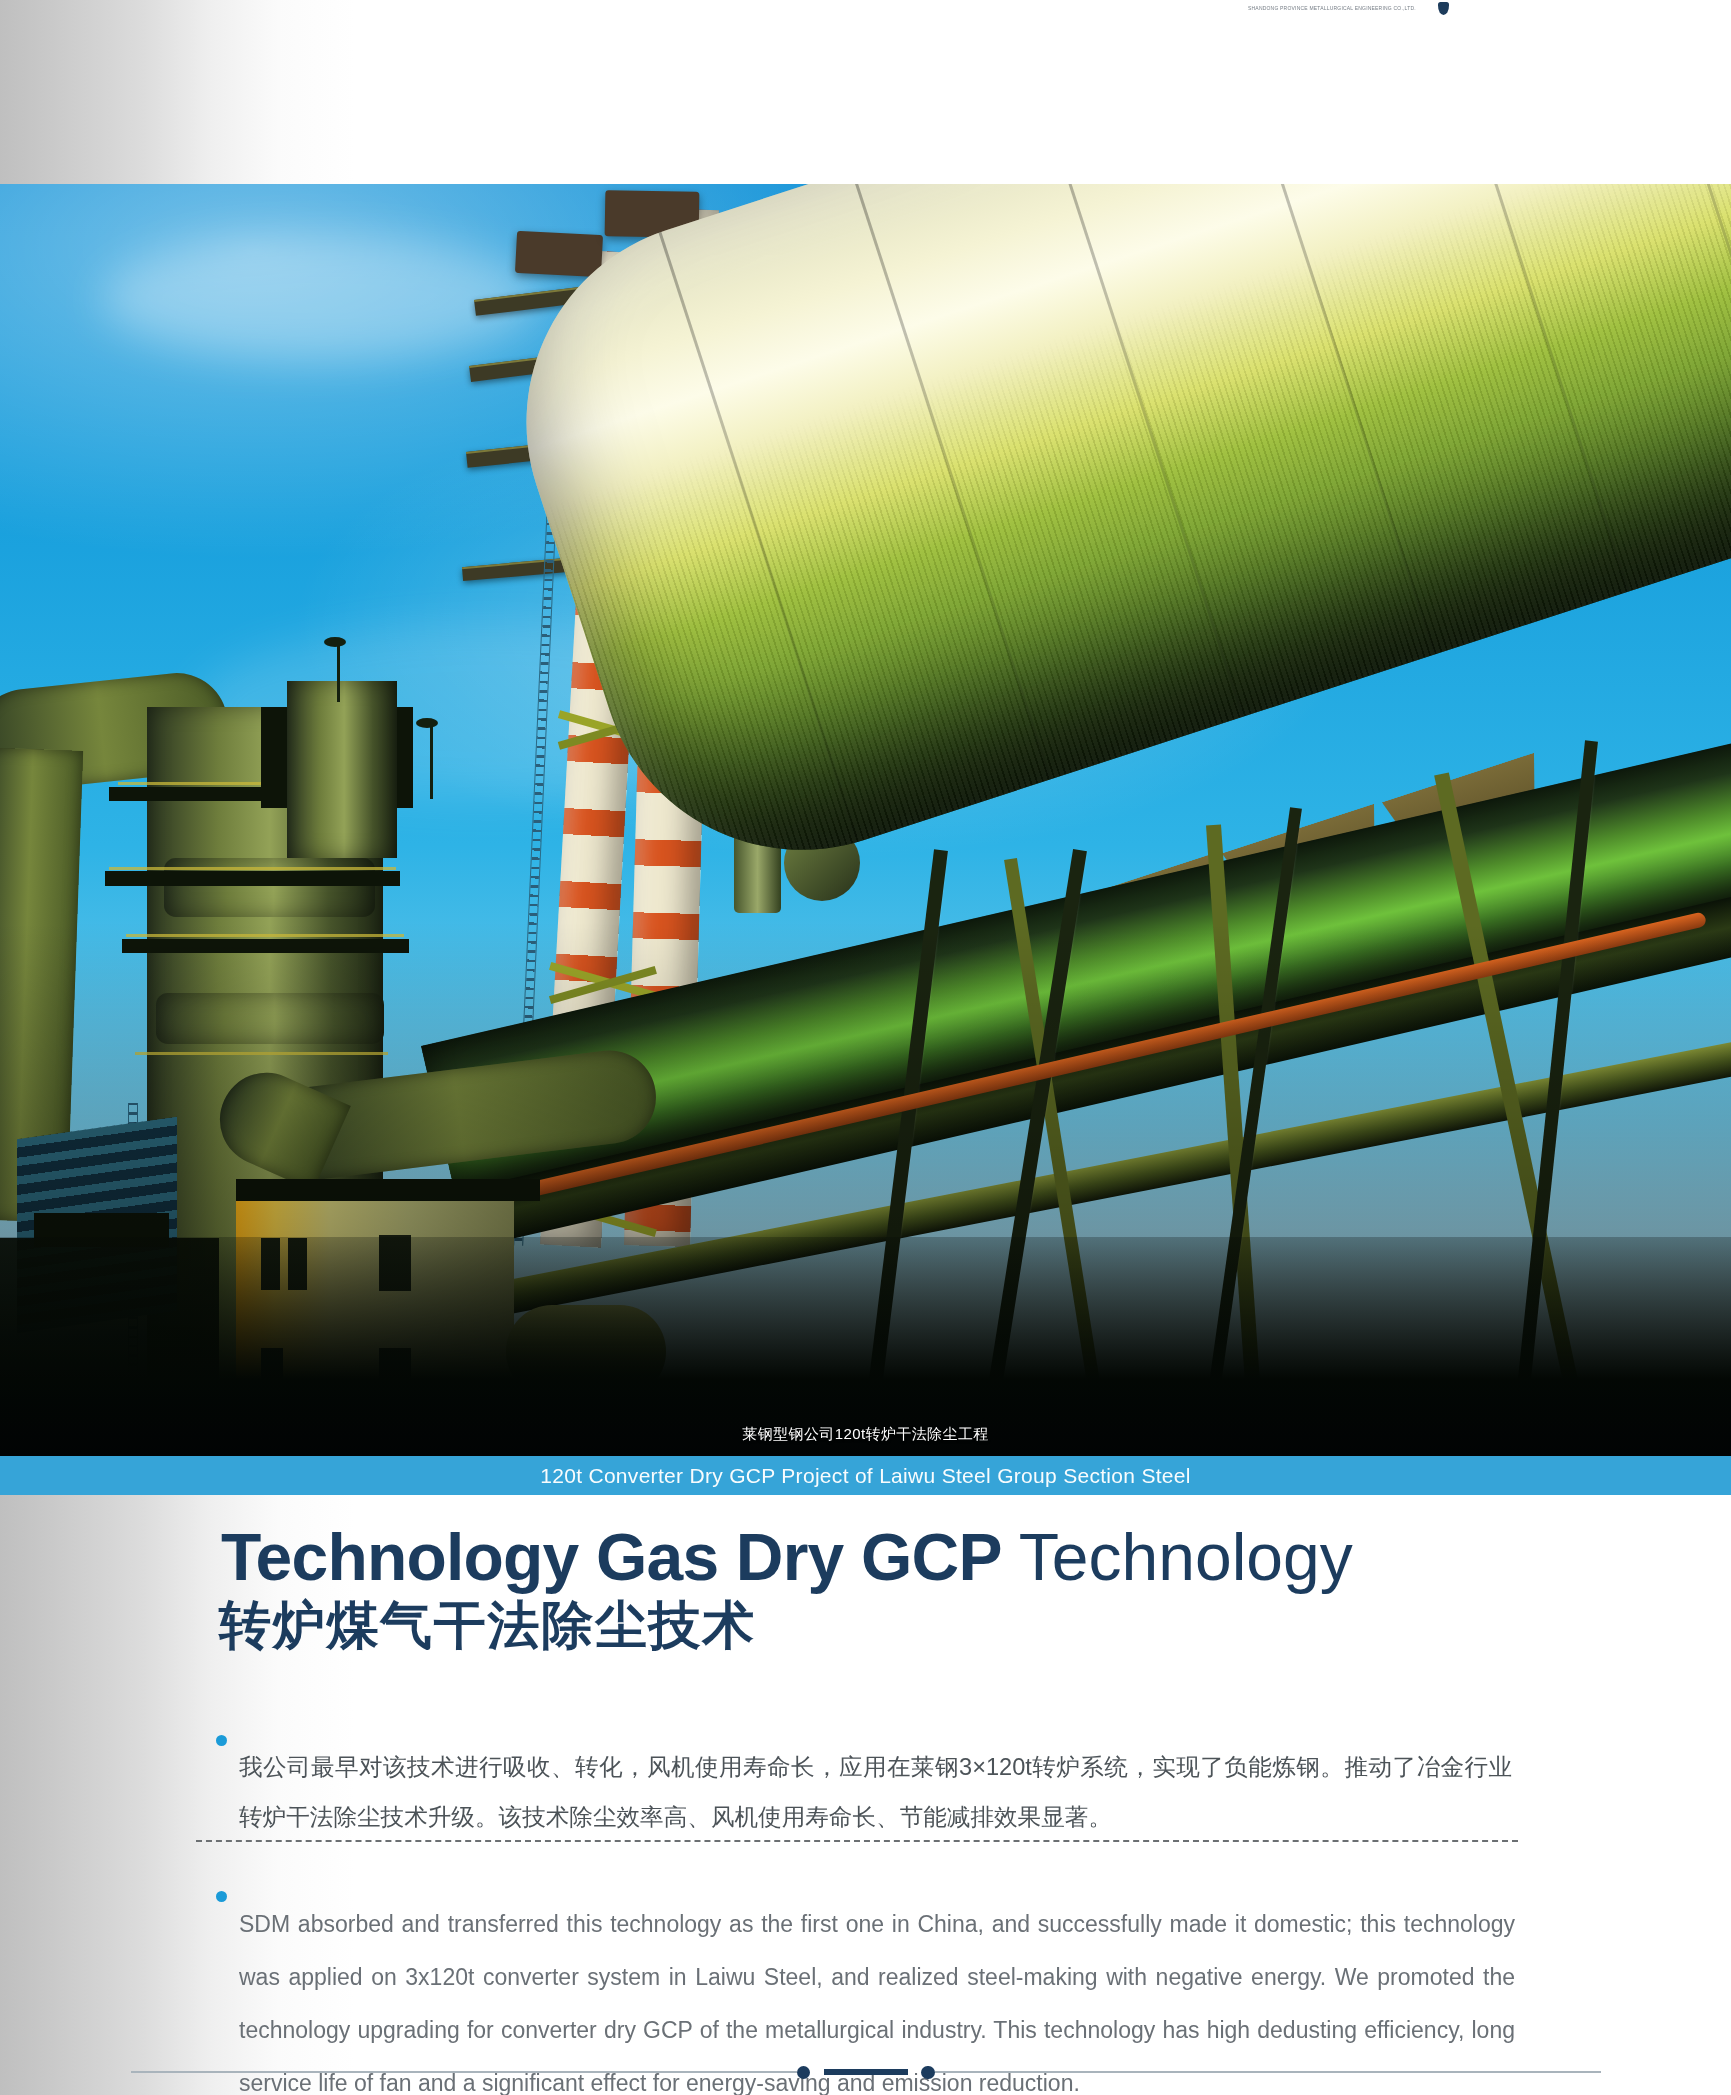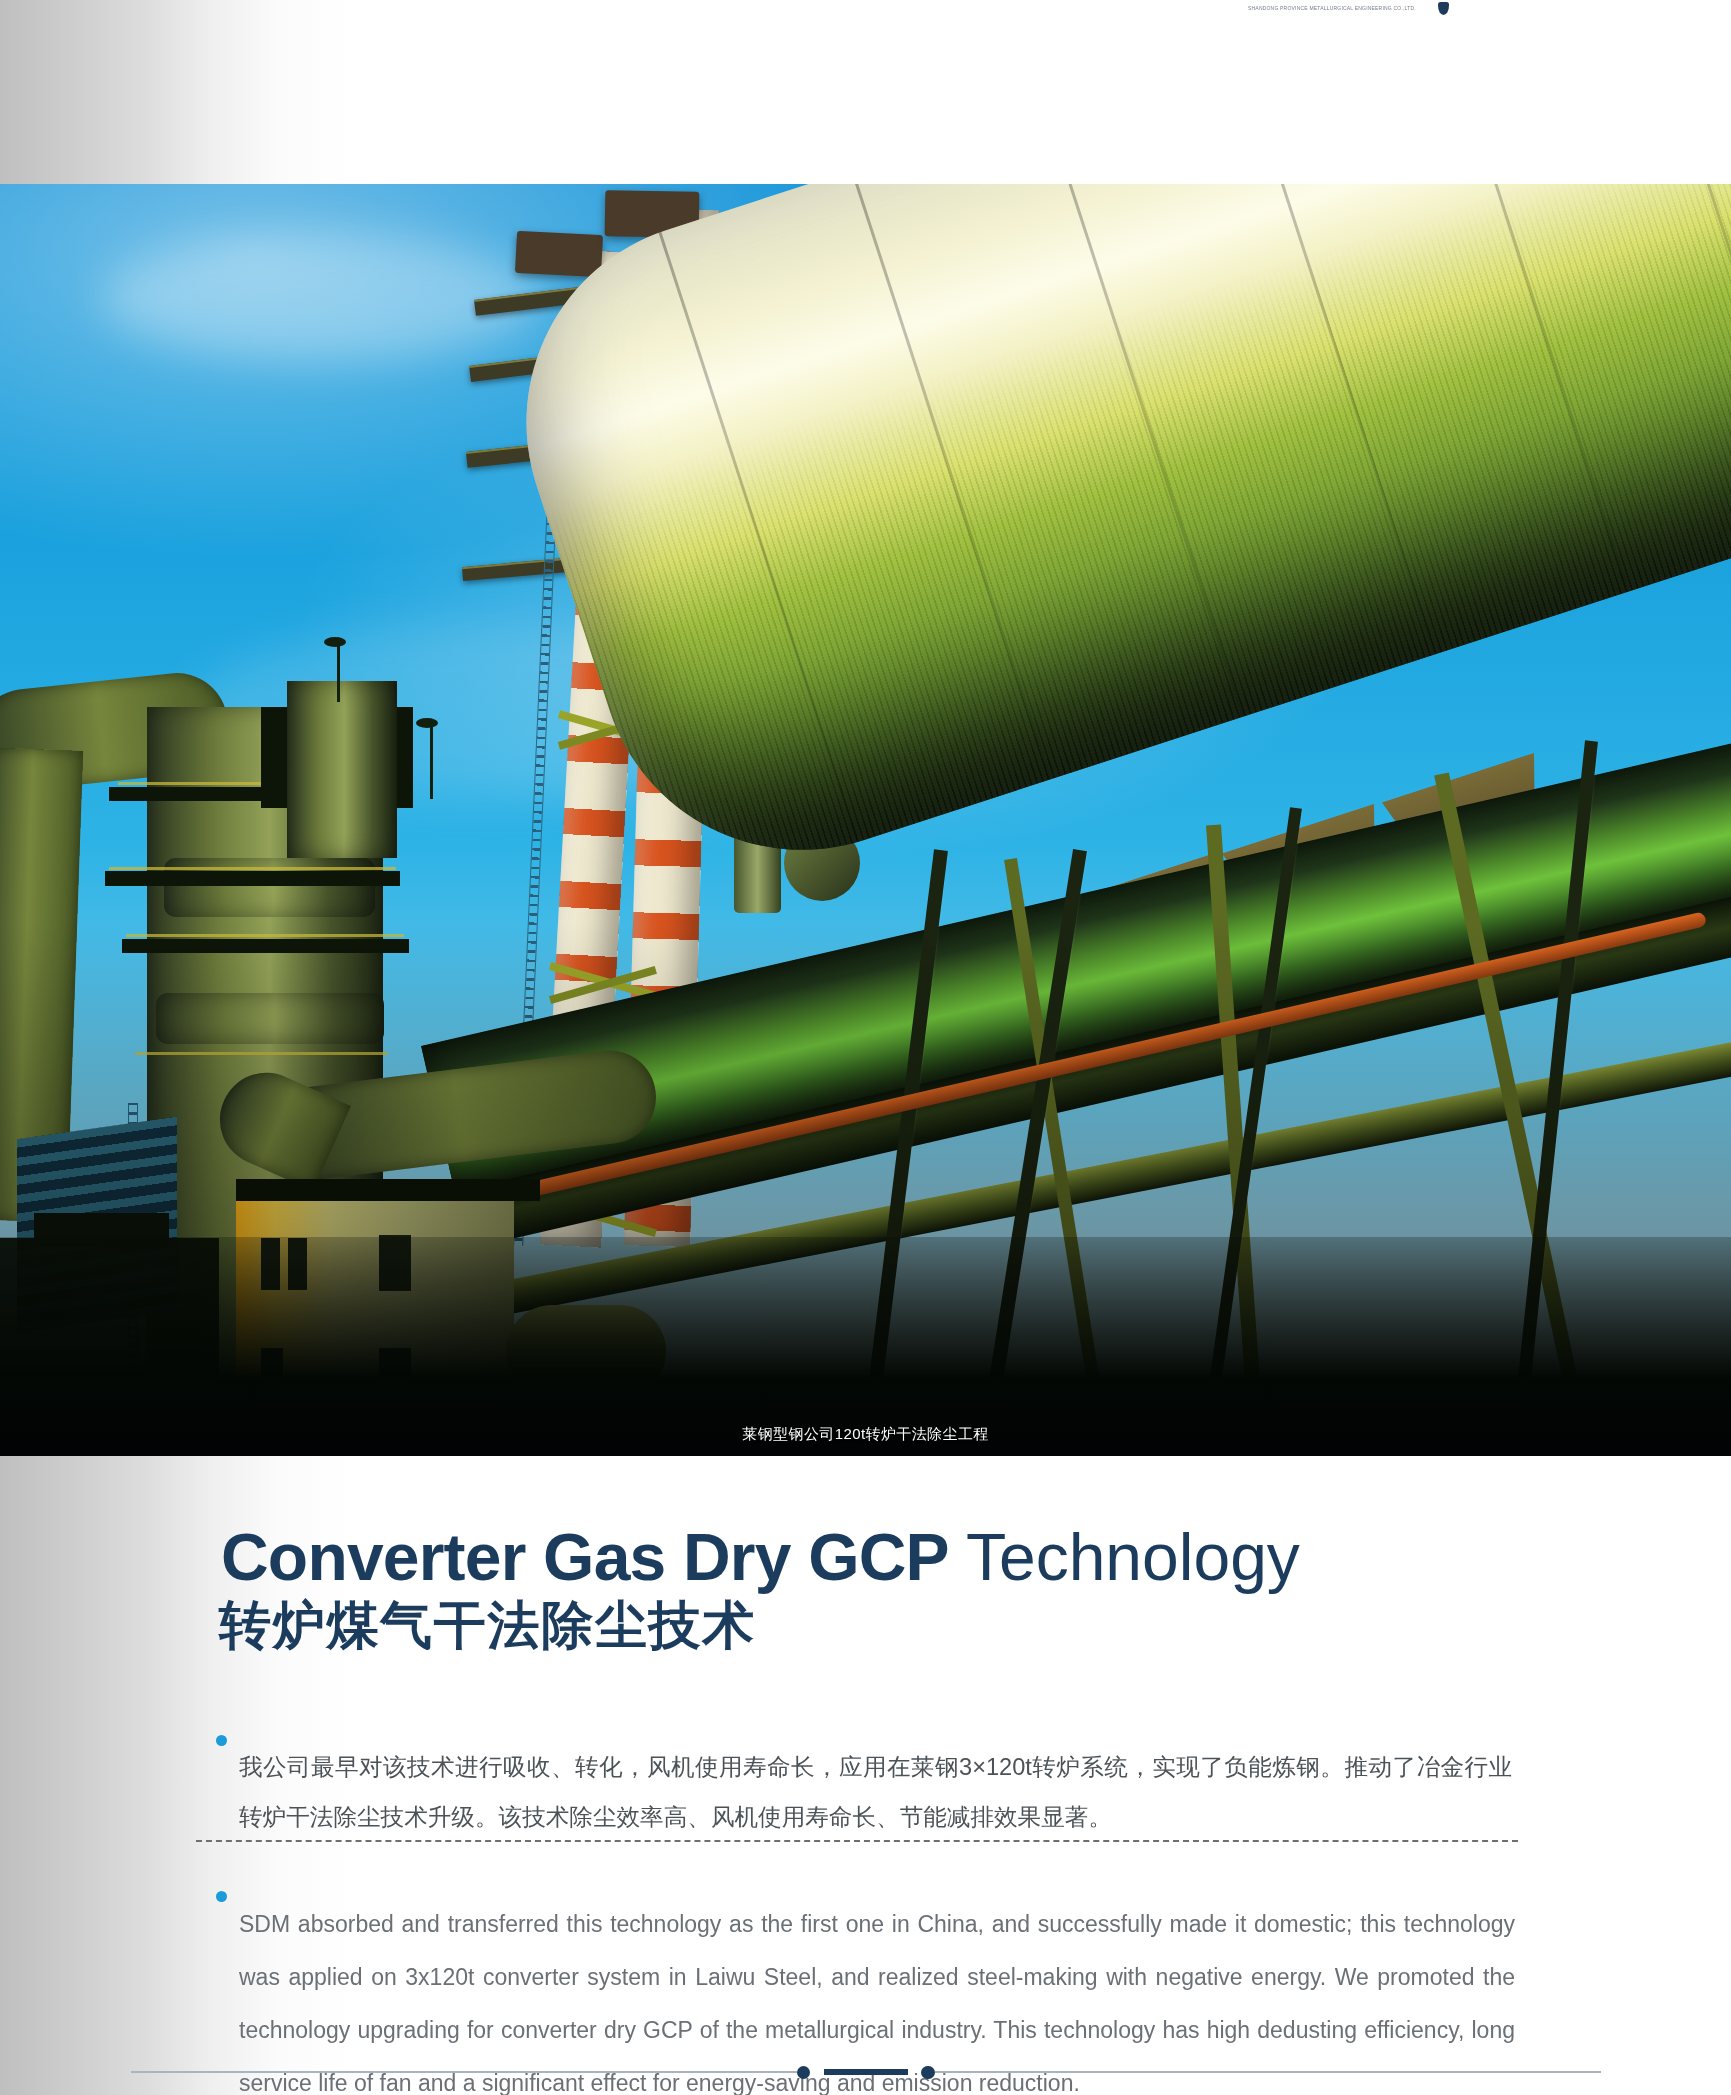--- a/index.html
+++ b/index.html
@@ -354,24 +354,27 @@
       <div style="position:absolute;left:523px;top:649px;width:160px;height:93px;border-radius:46px;
                   background:linear-gradient(to bottom,#a8ae5c,#6a7434,#222a12);"></div>
     </div>
 
     <div id="ground"></div>
     <div id="photo-dark"></div>
   </div>
 
   <div id="caption-cn">莱钢型钢公司120t转炉干法除尘工程</div>
 
+  <div id="caption-bar">
+    <span id="caption-en">120t Converter Dry GCP Project of Laiwu Steel Group Section Steel</span>
+  </div>
 
   <div id="content">
 
-    <div id="title-en"><span class="b">Converter Gas Dry GCP</span><span class="l"> Technology</span></div>
+    <div id="title-en"><span class="b">Technology Gas Dry GCP</span><span class="l"> Technology</span></div>
 
     <div id="title-cn">转炉煤气干法除尘技术</div>
 
     <span class="bullet" id="bullet-cn"></span>
     <p id="para-cn">我公司最早对该技术进行吸收、转化，风机使用寿命长，应用在莱钢3×120t转炉系统，实现了负能炼钢。推动了冶金行业转炉干法除尘技术升级。该技术除尘效率高、风机使用寿命长、节能减排效果显著。</p>
 
     <div id="divider"></div>
 
     <span class="bullet" id="bullet-en"></span>
     <p id="para-en">SDM absorbed and transferred this technology as the first one in China, and successfully made it domestic; this technology was applied on 3x120t converter system in Laiwu Steel, and realized steel-making with negative energy. We promoted the technology upgrading for converter dry GCP of the metallurgical industry. This technology has high dedusting efficiency, long service life of fan and a significant effect for energy-saving and emission reduction.</p>

